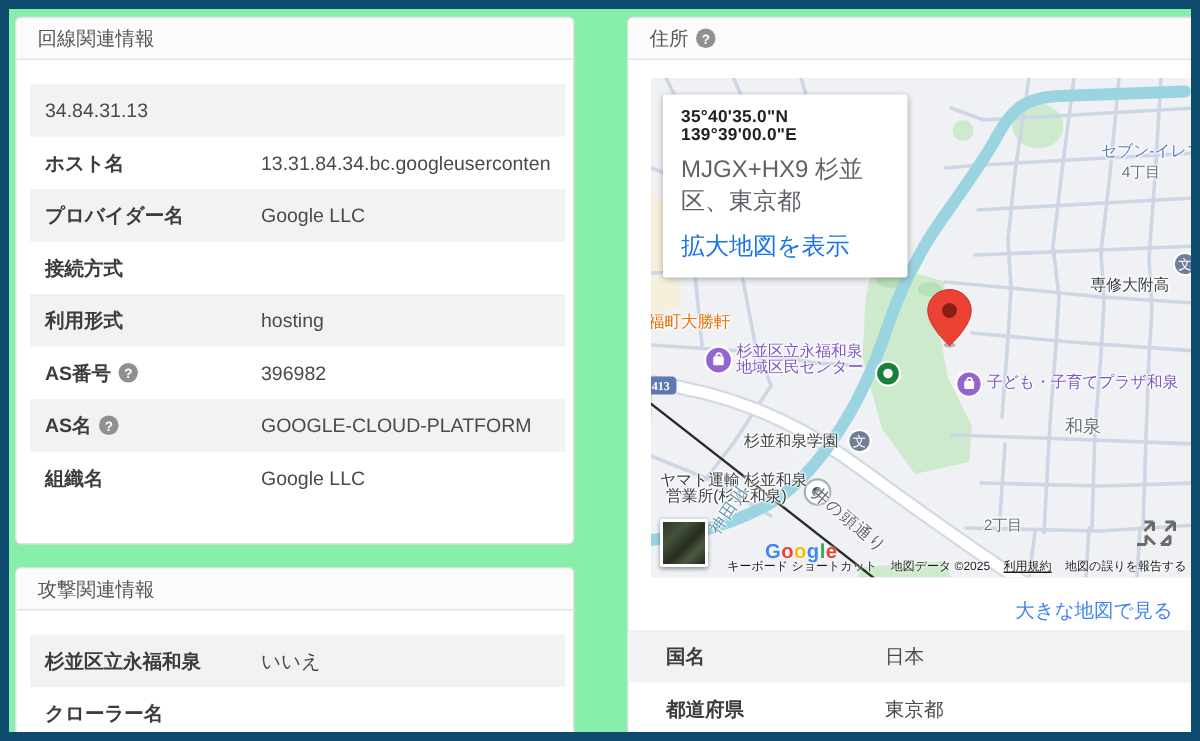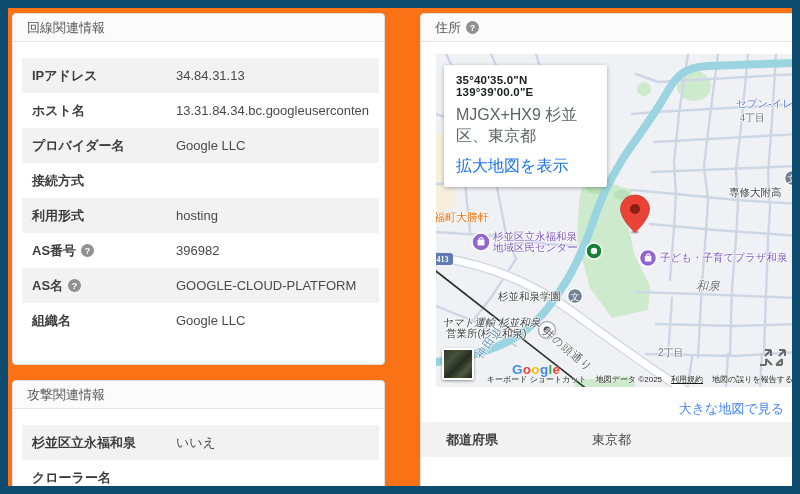--- a/index.html
+++ b/index.html
@@ -1,19 +1,19 @@
 <!DOCTYPE html>
 <html><head>
 <meta charset="utf-8">
 <style>
   * { margin:0; padding:0; box-sizing:border-box; }
   html,body { background:#fff; }
   body { font-family:"Liberation Sans","DejaVu Sans",sans-serif; color:#4a4a4a; }
-  .frame { position:relative; width:800px; height:494px; background:#f97316;
-           border:8px solid #0c4a6e; overflow:hidden; }
+  .frame { position:relative; width:800px; height:494px; background:#86efac;
+           border:6px solid #0c4a6e; overflow:hidden; }
 
   .card { position:absolute; background:#fff; border:1px solid #dfdfdf; border-radius:4px; overflow:hidden; }
   .card-header { height:28px; display:flex; align-items:center; gap:5px; padding:0 14px;
                  font-size:13px; color:#555; background:#fbfbfb; border-bottom:1px solid #e3e3e3; }
   .card-body { padding:16px 5px 20px 9px; }
   #addr-card .card-body { padding:12px 2px 0 15px; }
 
   .rows .row { display:flex; align-items:center; height:35px; padding:0 10px; font-size:13px; }
   .rows .row:nth-child(odd) { background:#f2f2f2; }
   .row .lbl { width:144px; flex:none; font-weight:bold; color:#3d3d3d; display:flex; align-items:center; gap:5px; }
@@ -75,21 +75,20 @@
 
 <div class="frame">
 
   <section class="card" id="card-line">
     <header class="card-header">
       <span>回線関連情報</span>
     </header>
     <div class="card-body">
       <div class="rows">
         <div class="row">
-          <div class="lbl">IPアドレス</div>
           <div class="val">34.84.31.13</div>
         </div>
         <div class="row">
           <div class="lbl">ホスト名</div>
           <div class="val">13.31.84.34.bc.googleusercontent.com</div>
         </div>
         <div class="row">
           <div class="lbl">プロバイダー名</div>
           <div class="val">Google LLC</div>
         </div>
@@ -258,29 +257,29 @@
           <g class="fsgroup" stroke="#6b6b6b" stroke-width="2" fill="none">
             <path d="M334,302 L340,296 M334,296 h6 M340,296 v6" transform="translate(-5,0)"></path>
             <path d="M352,296 L346,302 M352,302 v-6 M352,296 h-6" transform="translate(-3,0)"></path>
             <path d="M335,306 L341,312 M329,312 h6 M335,312 v-6" transform="translate(-5,-1)"></path>
             <path d="M349,306 L343,312 M349,306 v6 M349,312 h-6" transform="translate(-3,-1)"></path>
           </g>
         </svg>
 
         <div class="mlabel l-grey" style="left:50px;  top:91px;">3丁目</div>
         <div class="mlabel l-blue" style="left:300px; top:44px;">セブン-イレブン</div>
-        <div class="mlabel l-grey" style="left:304px; top:59px;font-family:Liberation Serif, serif;">4丁目</div>
+        <div class="mlabel l-grey" style="left:314px; top:59px;">4丁目</div>
         <div class="mlabel l-dark" style="left:293px; top:119px;margin-top:14px;">専修大附高</div>
         <div class="mlabel l-orange" style="left:-13px; top:158px;">永福町大勝軒</div>
         <div class="mlabel l-purple" style="left:57px;  top:177px;">杉並区立永福和泉</div>
         <div class="mlabel l-purple" style="left:57px;  top:188px;">地域区民センター</div>
         <div class="mlabel l-purple" style="left:224px; top:198px;">子ども・子育てプラザ和泉</div>
-        <div class="mlabel l-area" style="left:260px; top:226px;font-style:italic;">和泉</div>
+        <div class="mlabel l-area" style="left:276px; top:226px;">和泉</div>
         <div class="mlabel l-dark" style="left:62px;  top:237px;">杉並和泉学園</div>
-        <div class="mlabel l-dark" style="left:6px;   top:263px;font-style:italic;">ヤマト運輸 杉並和泉</div>
+        <div class="mlabel l-dark" style="left:6px;   top:263px;">ヤマト運輸 杉並和泉</div>
         <div class="mlabel l-dark" style="left:10px;  top:274px;">営業所(杉並和泉)</div>
         <div class="mlabel l-street" style="left:112px; top:272px;">井の頭通り</div>
         <div class="mlabel l-water" style="left:38px;  top:300px;">神田川</div>
         <div class="mlabel l-grey" style="left:222px; top:294px;">2丁目</div>
 
         <div class="route-badge">413</div>
 
         <div class="map-overlay">
           <div class="ov-title">35°40'35.0"N 139°39'00.0"E</div>
           <div class="ov-sub">MJGX+HX9 杉並区、東京都</div>
@@ -296,20 +295,24 @@
           <span>地図データ ©2025</span>
           <span class="lnk terms">利用規約</span>
           <span class="lnk">地図の誤りを報告する</span>
         </div>
       </div>
 
       <div class="big-map-link">大きな地図で見る</div>
 
       <div class="rows">
         <div class="row">
+          <div class="lbl">国名</div>
+          <div class="val">日本</div>
+        </div>
+        <div class="row">
           <div class="lbl">都道府県</div>
           <div class="val">東京都</div>
         </div>
         <div class="row partial"></div>
       </div>
 
     </div>
   </section>
 </div>
 

